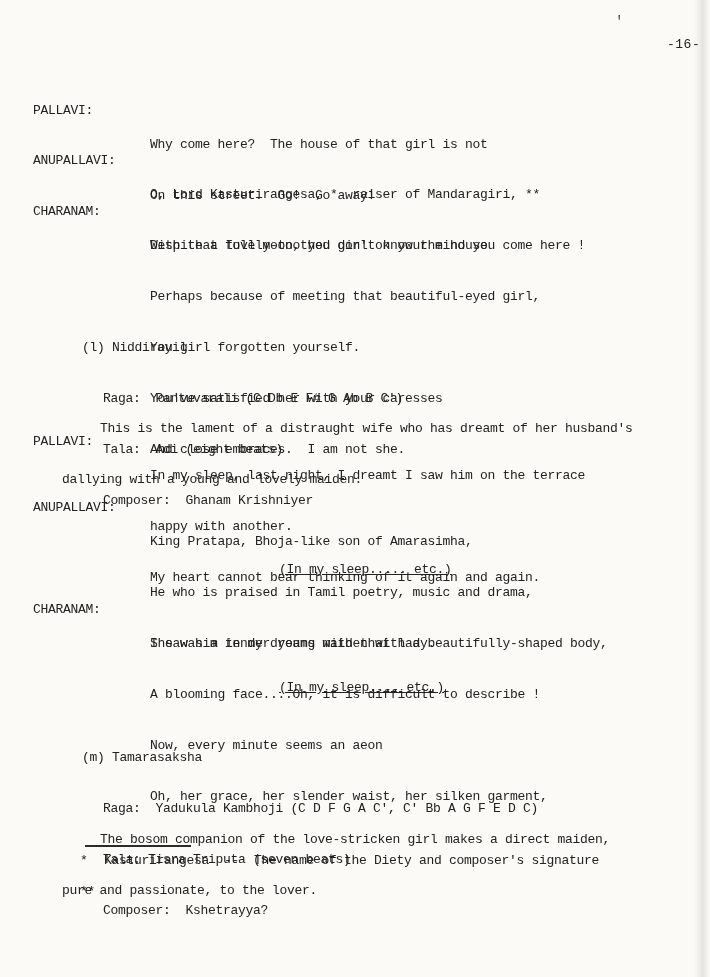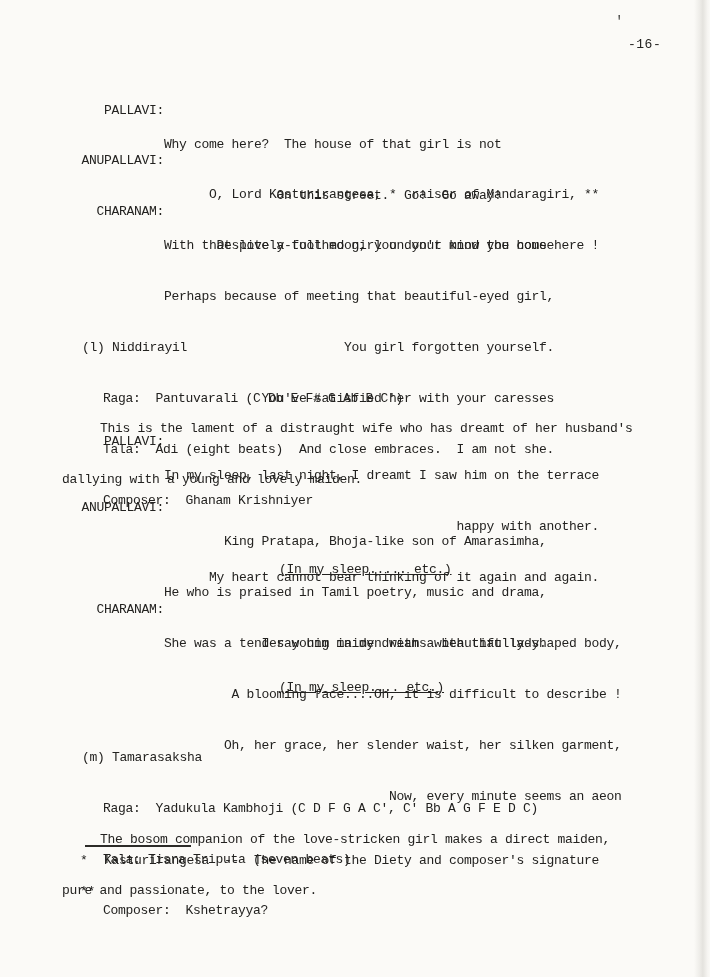--- a/index.html
+++ b/index.html
@@ -23,25 +23,25 @@
       rgba(125,120,108,0.10) 35%,
       rgba(125,120,108,0.18) 55%,
       rgba(125,120,108,0.04) 85%,
       rgba(255,255,255,0) 100%);
   }
   .scan-mark {
     position: absolute; top: 14px; left: 615px;
     font-size: 14px; color: #4a4a48;
   }
   .page-number {
-    position: absolute; top: 36px; left: 628px;
+    position: absolute; top: 36px; left: 667px;
     white-space: pre; letter-spacing: 0.5px;
   }
   .block { position: absolute; white-space: pre; }
-  .stanza { left: 47px; display: flex; text-align: right; }
+  .stanza { left: 33px; display: flex; }
   .stanza .lbl { width: 117px; flex: 0 0 117px; }
   .ln { white-space: pre; }
   .song-header { left: 82px; }
   .song-header .detail { margin-left: 21px; }
   .intro { left: 62px; }
   .intro .first { padding-left: 38px; text-align: center; }
   .refrain { left: 279px; text-decoration: underline; }
   .fn-rule {
     position: absolute; top: 845px; left: 85px; width: 106px; height: 0;
     border-top: 2px solid #2c2b28;
@@ -116,22 +116,22 @@
     </div>
   </div>
 
   <div class="block refrain" style="top:561px">(In my sleep..... etc.)</div>
 
   <div class="block stanza" style="top:601px">
     <div class="lbl">CHARANAM:</div>
     <div>
       <div class="ln">She was a tender young maiden with a beautifully-shaped body,</div>
       <div class="ln">A blooming face....Oh, it is difficult to describe !</div>
+      <div class="ln">Now, every minute seems an aeon</div>
       <div class="ln">Oh, her grace, her slender waist, her silken garment,</div>
-      <div class="ln">Now, every minute seems an aeon</div>
     </div>
   </div>
 
   <div class="block refrain" style="top:679px">(In my sleep.... etc.)</div>
 
   <div class="block song-header" style="top:715px">
     <div class="ln">(m) Tamarasaksha</div>
     <div class="ln detail">Raga:  Yadukula Kambhoji (C D F G A C', C' Bb A G F E D C)</div>
     <div class="ln detail">Tala: Tisra Triputa (seven beats)</div>
     <div class="ln detail">Composer:  Kshetrayya?</div>

